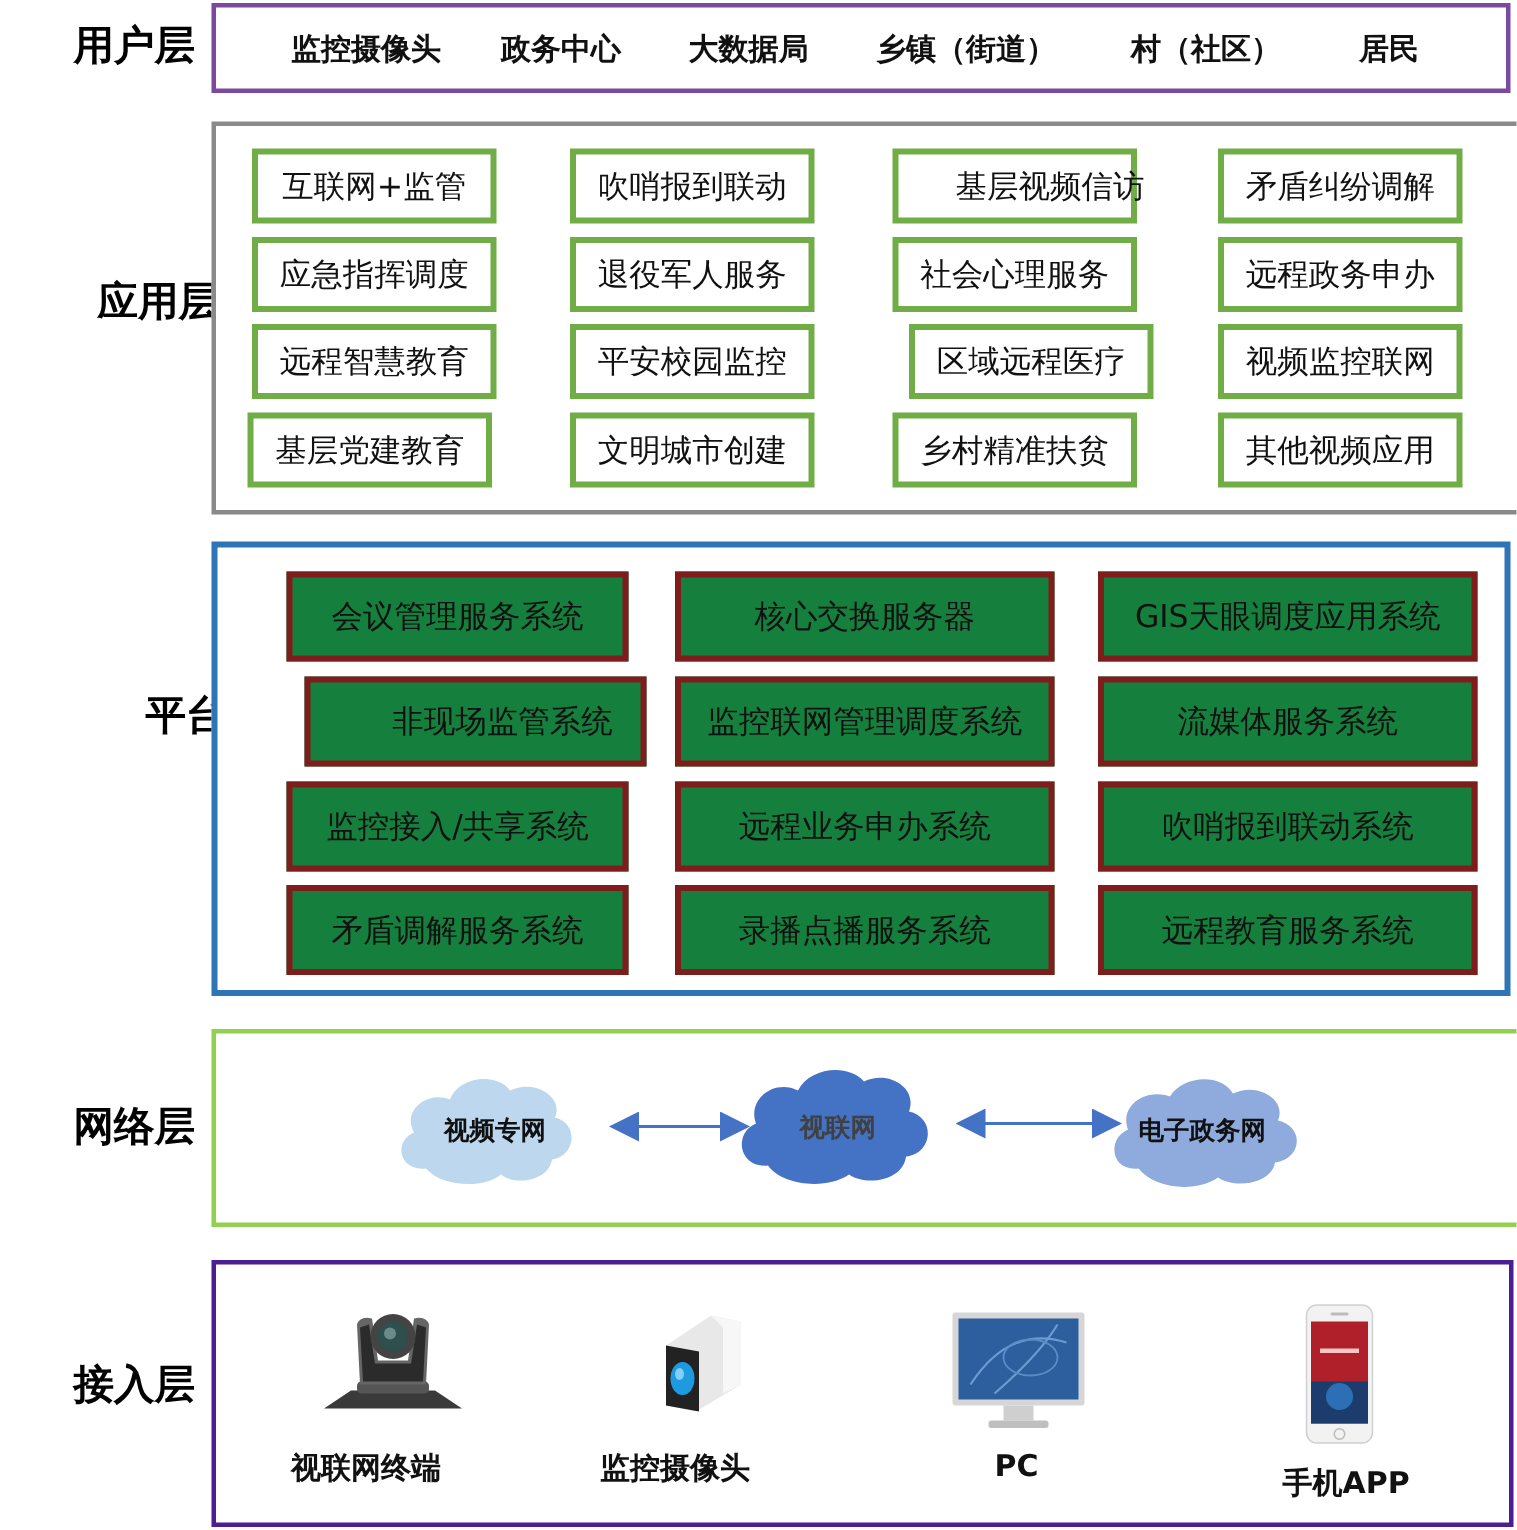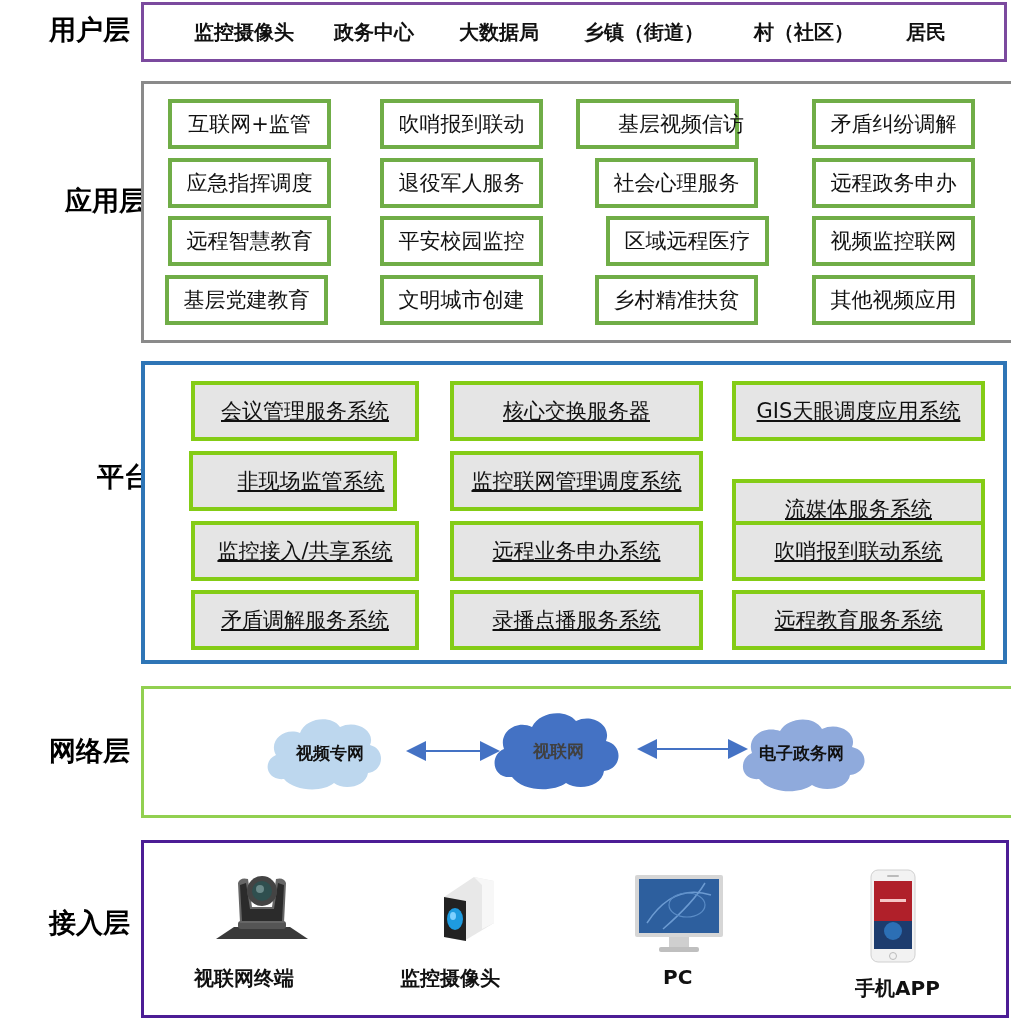--- a/index.html
+++ b/index.html
@@ -15,23 +15,23 @@
   .user-item { position: absolute; top: 14px; font-size: 20px; font-weight: bold; white-space: nowrap; }
 
   
   #app-frame { left: 141px; top: 81px; width: 886px; height: 262px; border: 3px solid #8a8a8a; }
   .app-box { position: absolute; box-sizing: border-box; height: 50px; border: 4px solid #70ad47;
              background: #fff; display: flex; align-items: center; justify-content: center;
              font-size: 21px; white-space: nowrap; }
 
   
   #platform-frame { left: 141px; top: 361px; width: 866px; height: 303px; border: 4px solid #2e75b6; }
-  .plat-box { position: absolute; box-sizing: border-box; height: 60px; border: 4px solid #84cc16;
-              background: #e5e5e5; display: flex; align-items: center; justify-content: center;
-              font-size: 21px; white-space: nowrap; text-decoration: underline; }
+  .plat-box { position: absolute; box-sizing: border-box; height: 60px; border: 4px solid #7f1d1d;
+              background: #15803d; display: flex; align-items: center; justify-content: center;
+              font-size: 21px; white-space: nowrap; }
 
   
   #network-frame { left: 141px; top: 686px; width: 912px; height: 132px; border: 3px solid #92d050; }
   .cloud-text { position: absolute; font-size: 17px; font-weight: bold; white-space: nowrap; text-align: center; }
 
   
   #access-frame { left: 141px; top: 840px; width: 868px; height: 178px; border: 3px solid #4c1d95; }
   .device-label { position: absolute; font-size: 20px; font-weight: bold; white-space: nowrap; text-align: center; }
   .device-icon { position: absolute; }
 </style>
@@ -52,21 +52,21 @@
     <span class="user-item" style="left:440px;">乡镇（街道）</span>
     <span class="user-item" style="left:610px;">村（社区）</span>
     <span class="user-item" style="left:762px;">居民</span>
   </div>
 </div>
 
 <div class="frame" id="app-frame">
   <div id="app-grid">
       <div class="app-box" style="left: 24px; top: 15px; width: 163px;">互联网+监管</div>
       <div class="app-box" style="left: 236px; top: 15px; width: 163px;">吹哨报到联动</div>
-      <div class="app-box" style="left: 432px; top: 15px; width: 163px; padding-left: 47px;">基层视频信访</div>
+      <div class="app-box" style="left: 451px; top: 15px; width: 163px; padding-left: 47px;">基层视频信访</div>
       <div class="app-box" style="left: 668px; top: 15px; width: 163px;">矛盾纠纷调解</div>
       <div class="app-box" style="left: 24px; top: 74px; width: 163px;">应急指挥调度</div>
       <div class="app-box" style="left: 236px; top: 74px; width: 163px;">退役军人服务</div>
       <div class="app-box" style="left: 451px; top: 74px; width: 163px;">社会心理服务</div>
       <div class="app-box" style="left: 668px; top: 74px; width: 163px;">远程政务申办</div>
       <div class="app-box" style="left: 24px; top: 132px; width: 163px;">远程智慧教育</div>
       <div class="app-box" style="left: 236px; top: 132px; width: 163px;">平安校园监控</div>
       <div class="app-box" style="left: 462px; top: 132px; width: 163px;">区域远程医疗</div>
       <div class="app-box" style="left: 668px; top: 132px; width: 163px;">视频监控联网</div>
       <div class="app-box" style="left: 21px; top: 191px; width: 163px;">基层党建教育</div>
@@ -74,23 +74,23 @@
       <div class="app-box" style="left: 451px; top: 191px; width: 163px;">乡村精准扶贫</div>
       <div class="app-box" style="left: 668px; top: 191px; width: 163px;">其他视频应用</div>
     </div>
 </div>
 
 <div class="frame" id="platform-frame">
   <div id="plat-grid">
       <div class="plat-box" style="left: 46px; top: 16px; width: 228px;">会议管理服务系统</div>
       <div class="plat-box" style="left: 305px; top: 16px; width: 253px;">核心交换服务器</div>
       <div class="plat-box" style="left: 587px; top: 16px; width: 253px;">GIS天眼调度应用系统</div>
-      <div class="plat-box" style="left: 44px; top: 86px; width: 208px; padding-left: 36px;">非现场监管系统</div>
+      <div class="plat-box" style="left: 58px; top: 86px; width: 228px; padding-left: 36px;">非现场监管系统</div>
       <div class="plat-box" style="left: 305px; top: 86px; width: 253px;">监控联网管理调度系统</div>
-      <div class="plat-box" style="left: 587px; top: 86px; width: 253px; margin-top: 28px;">流媒体服务系统</div>
+      <div class="plat-box" style="left: 587px; top: 86px; width: 253px;">流媒体服务系统</div>
       <div class="plat-box" style="left: 46px; top: 156px; width: 228px;">监控接入/共享系统</div>
       <div class="plat-box" style="left: 305px; top: 156px; width: 253px;">远程业务申办系统</div>
       <div class="plat-box" style="left: 587px; top: 156px; width: 253px;">吹哨报到联动系统</div>
       <div class="plat-box" style="left: 46px; top: 225px; width: 228px;">矛盾调解服务系统</div>
       <div class="plat-box" style="left: 305px; top: 225px; width: 253px;">录播点播服务系统</div>
       <div class="plat-box" style="left: 587px; top: 225px; width: 253px;">远程教育服务系统</div>
     </div>
 </div>
 
 <div class="frame" id="network-frame">

